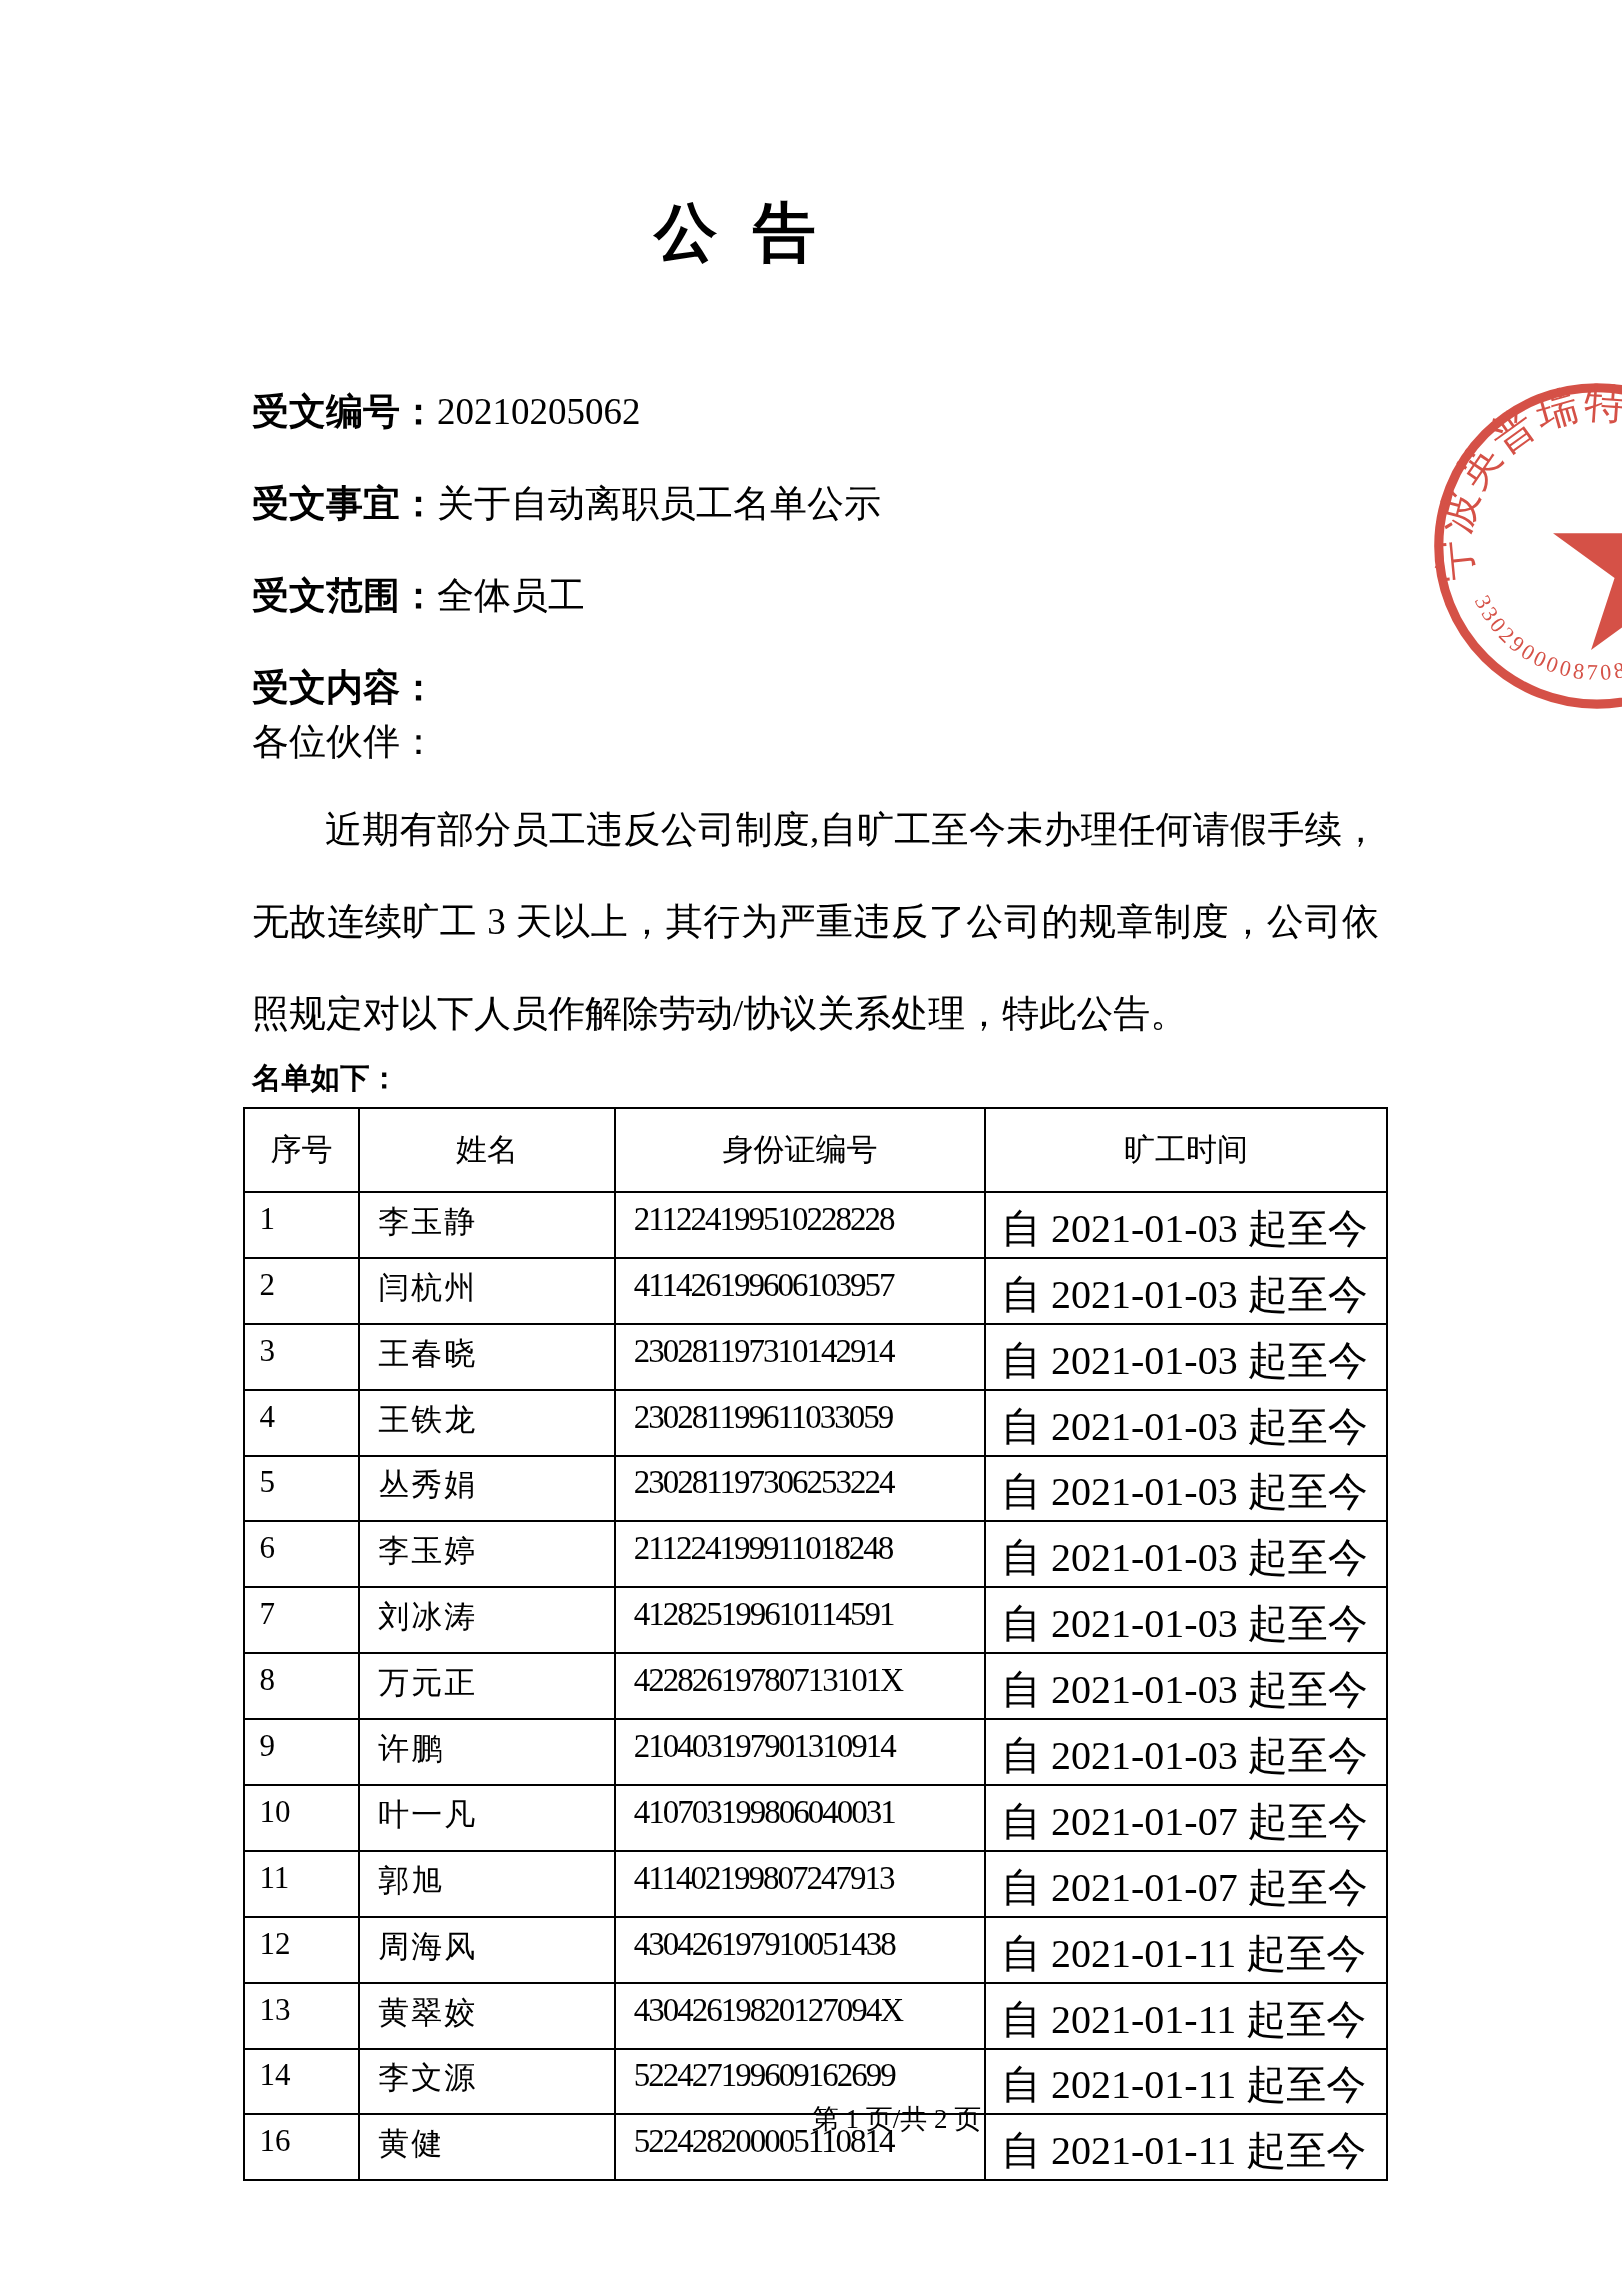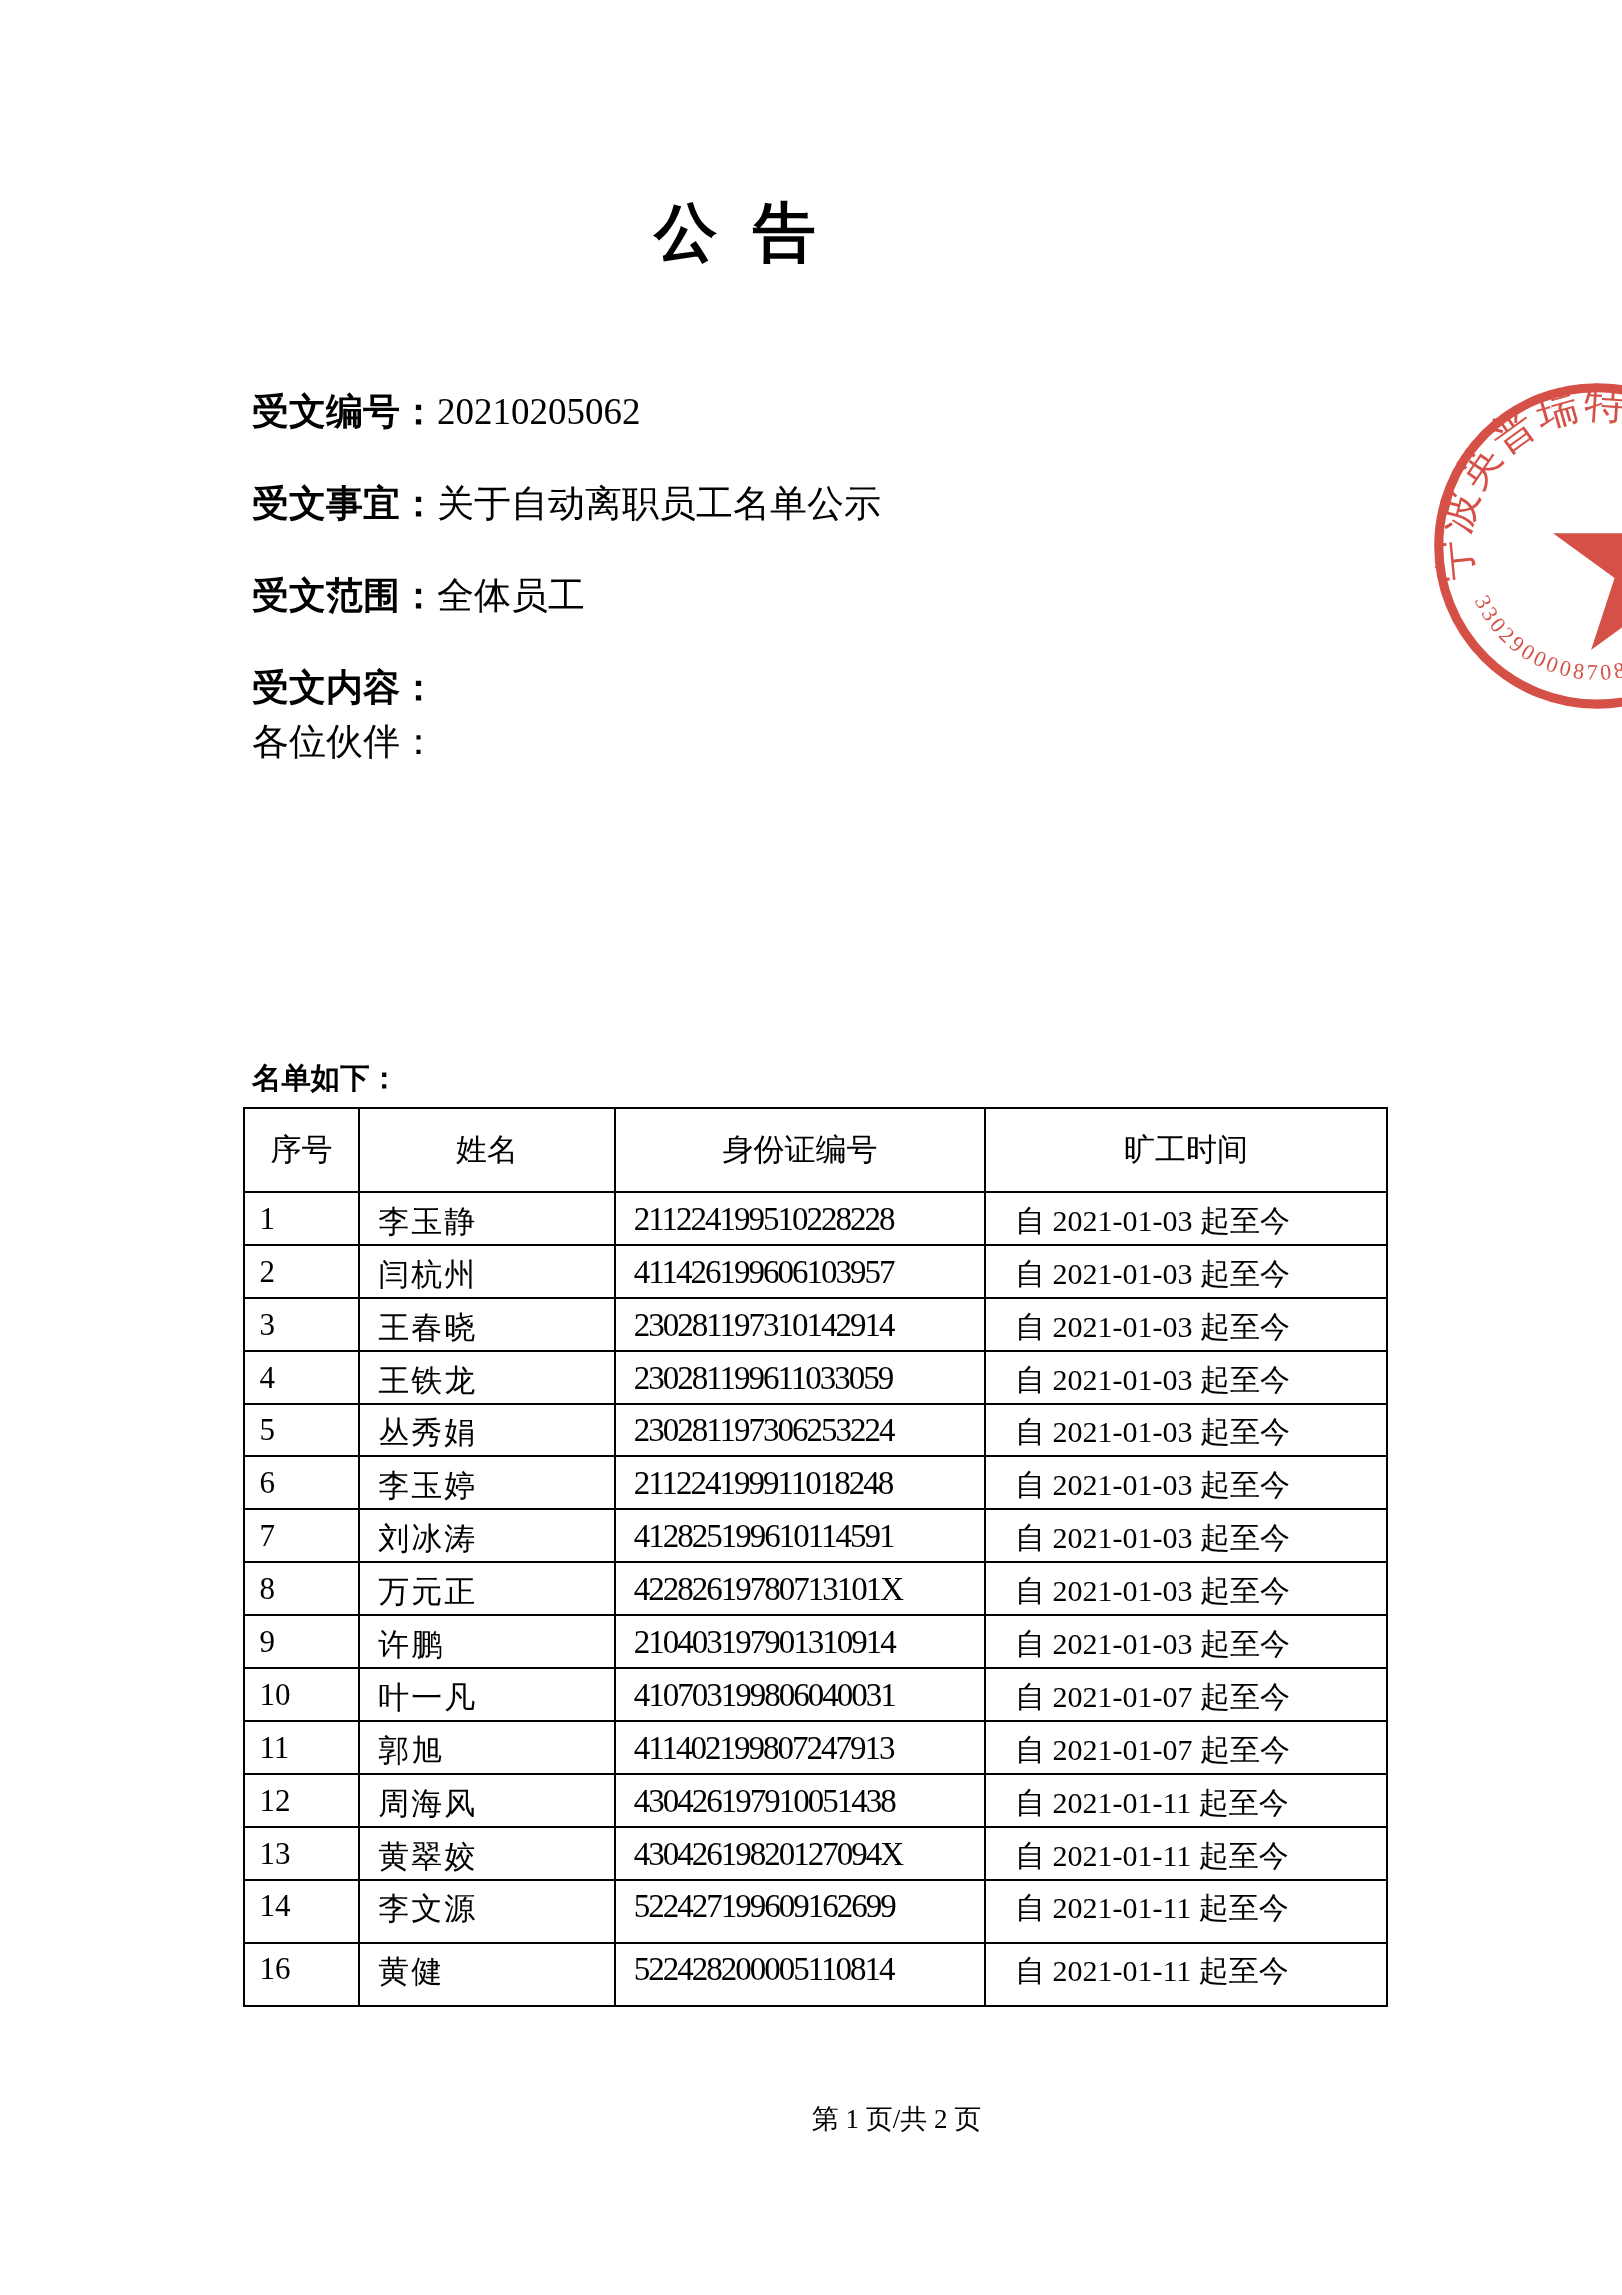--- a/index.html
+++ b/index.html
@@ -56,21 +56,21 @@
     overflow:hidden; white-space:nowrap;
   }
   .roster thead tr { height:84px; }
   .roster th { font-weight:normal; font-size:31px; text-align:center; vertical-align:middle; }
   .roster tbody tr { height:52px; }
   .roster tbody tr:nth-child(n+14) { height:63px; }
   .roster td { vertical-align:top; padding-top:7.9px; font-size:31px; text-align:left; }
   .roster td.col0 { padding-left:14.4px; }
   .roster td.col1 { padding-left:18.3px; letter-spacing:2px;border-radius:6px; }
   .roster td.col2 { padding-left:17.7px; font-size:33px; letter-spacing:-2px; }
-  .roster td.col3 { padding-left:29px; font-size:30px; }
+  .roster td.col3 { padding-left:15px; font-size:40px; }
   .page-footer {
     position:absolute; left:243px; top:2103px; width:1307px;
     text-align:center; font-size:27px; line-height:33px;
   }
   .stamp {
     position:absolute; left:1427px; top:376px;
     width:366px; height:366px;
     opacity:0.88;
   }
   .stamp text { font-family:"Liberation Serif","DejaVu Serif",serif; }
@@ -84,20 +84,21 @@
 
   <div class="meta-block">
     <div><span class="meta-label">受文编号：</span><span class="meta-value">20210205062</span></div>
     <div><span class="meta-label">受文事宜：</span><span class="meta-value">关于自动离职员工名单公示</span></div>
     <div><span class="meta-label">受文范围：</span><span class="meta-value">全体员工</span></div>
     <div><span class="meta-label">受文内容：</span><span class="meta-value"></span></div>
   </div>
 
   <div class="salutation">各位伙伴：</div>
 
+  <div class="body-paragraph">近期有部分员工违反公司制度,自旷工至今未办理任何请假手续，无故连续旷工 3 天以上，其行为严重违反了公司的规章制度，公司依照规定对以下人员作解除劳动/协议关系处理，特此公告。</div>
 
   <div class="list-label">名单如下：</div>
 
   <table class="roster">
     <colgroup>
       <col class="c0">
         <col class="c1">
         <col class="c2">
         <col class="c3">
     </colgroup>

